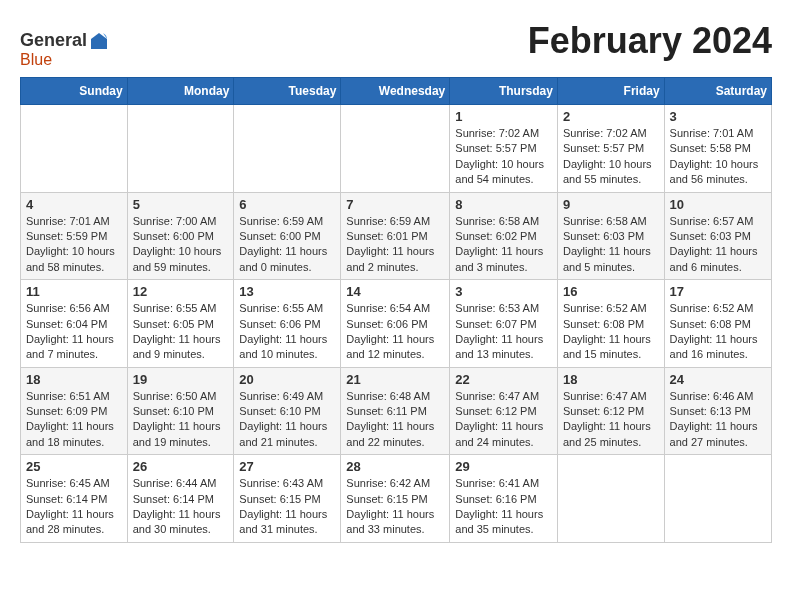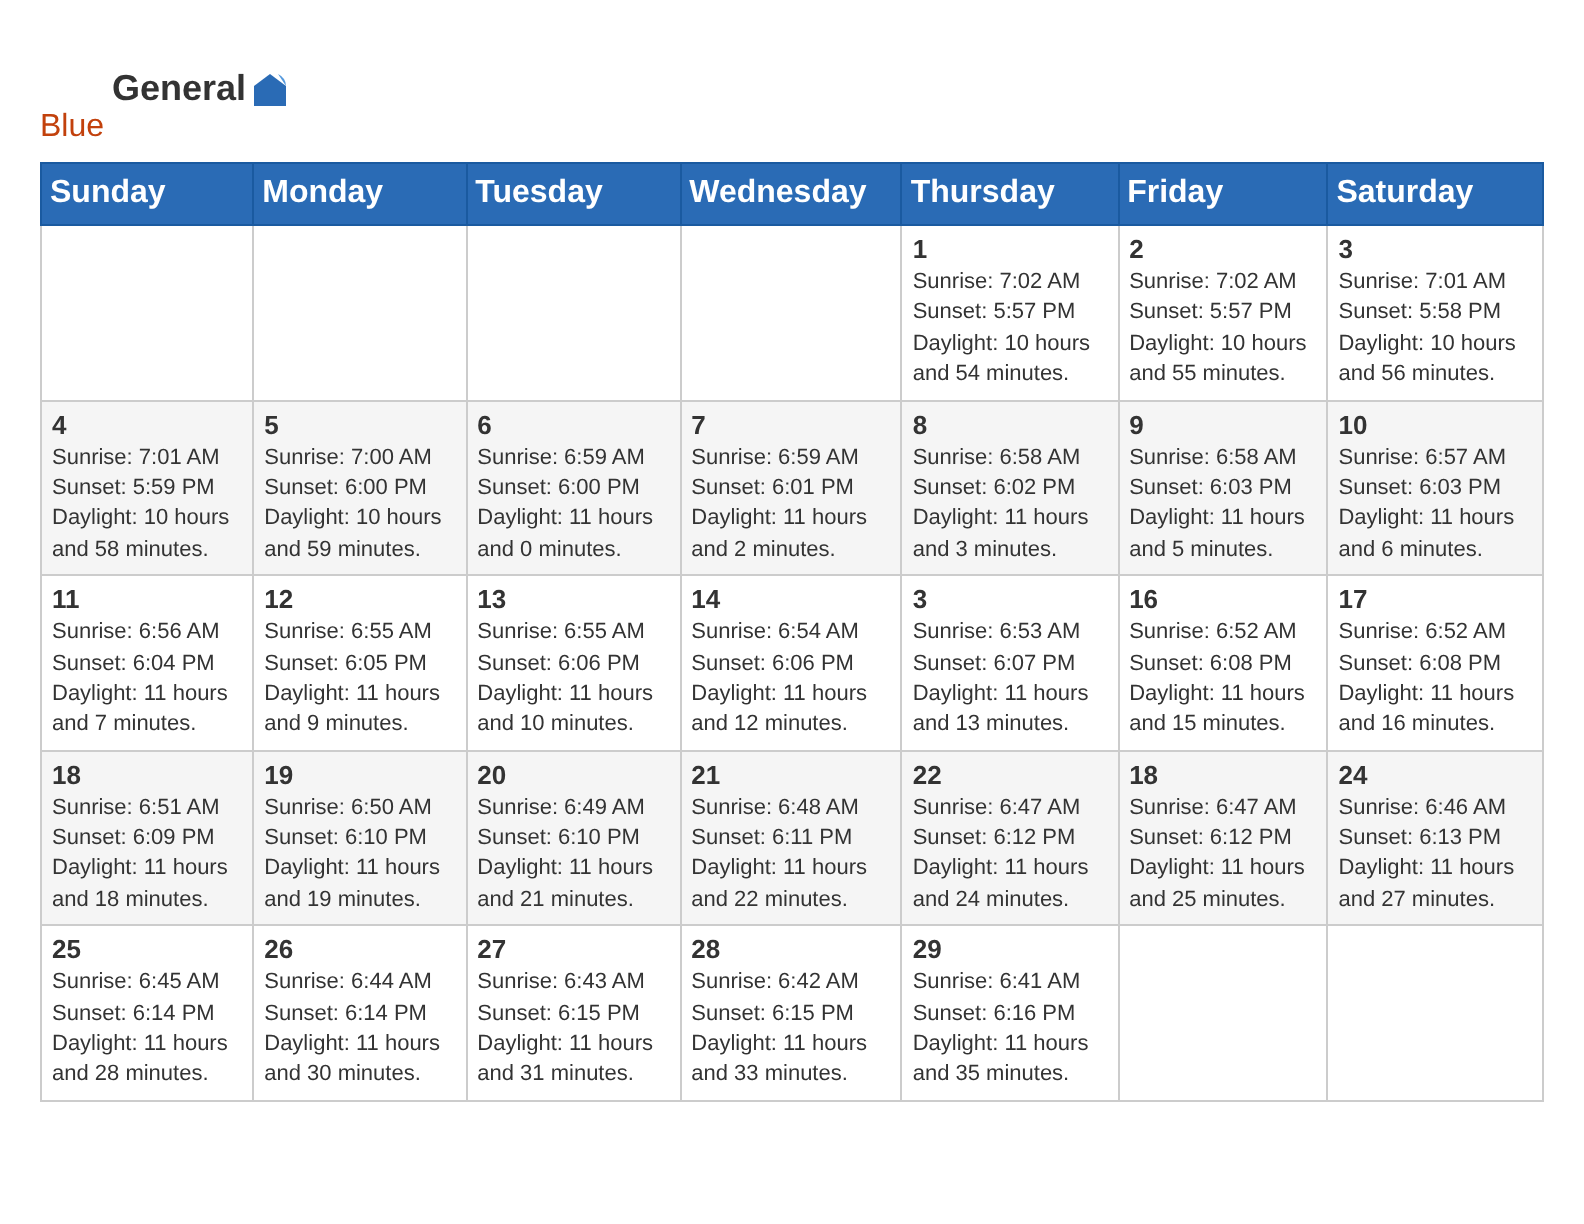--- a/index.html
+++ b/index.html
@@ -30,35 +30,35 @@
       flex-direction: column;
       align-items: flex-start;
       padding-top: 10px;
     }
     .logo-text {
       display: flex;
       align-items: center;
       font-size: 18px;
       font-weight: bold;
     }
-    .logo-general { color: #333; margin-left: 36px; }
+    .logo-general { color: #333; }
     .logo-blue { color: #c2410c; }
     .calendar-table {
       width: 100%;
       border-collapse: collapse;
       margin-top: 8px;
       clear: both;
     }
     .calendar-table th {
       background-color: #2a6bb5;
       color: #fff;
-      font-size: 16px;
+      font-size: 12px;
       font-weight: bold;
       padding: 6px 4px;
-      text-align: left;
+      text-align: right;
       border: 1px solid #1a5aa0;
     }
     .calendar-table td {
       border: 1px solid #ccc;
       vertical-align: top;
       padding: 4px 5px;
       font-size: 10.5px;
       color: #333;
       width: 113px;
       min-height: 80px;
@@ -97,20 +97,21 @@
         <svg width="20" height="20" viewBox="0 0 20 20" style="display:inline-block;margin:0 2px;">
           <path d="M10 2 L18 8 L18 18 L2 18 L2 8 Z" fill="#2a6bb5"></path>
           <path d="M14 2 Q18 4 18 8" fill="#5599dd"></path>
         </svg>
       </div>
       <div>
         <span class="logo-blue">Blue</span>
       </div>
     </div>
     <div class="header">
+      <h1>February 2024</h1>
     </div>
   </div>
 
   <table class="calendar-table">
     <thead>
       <tr>
         <th>Sunday</th>
         <th>Monday</th>
         <th>Tuesday</th>
         <th>Wednesday</th>

